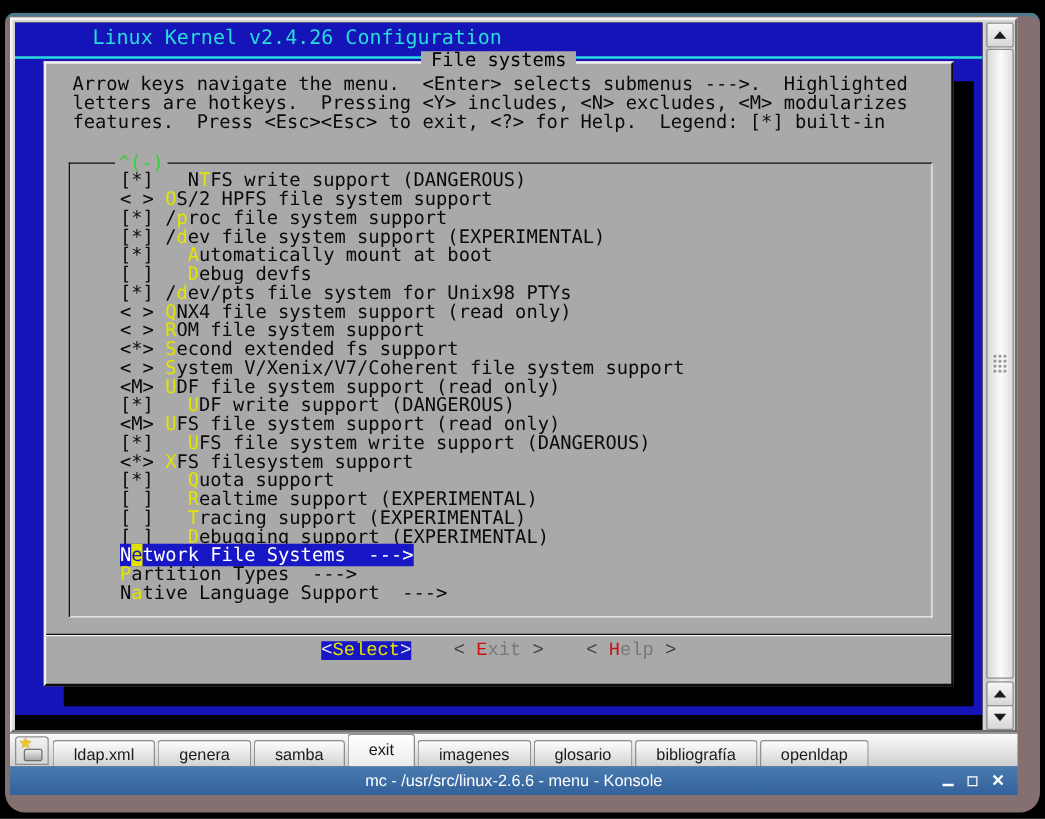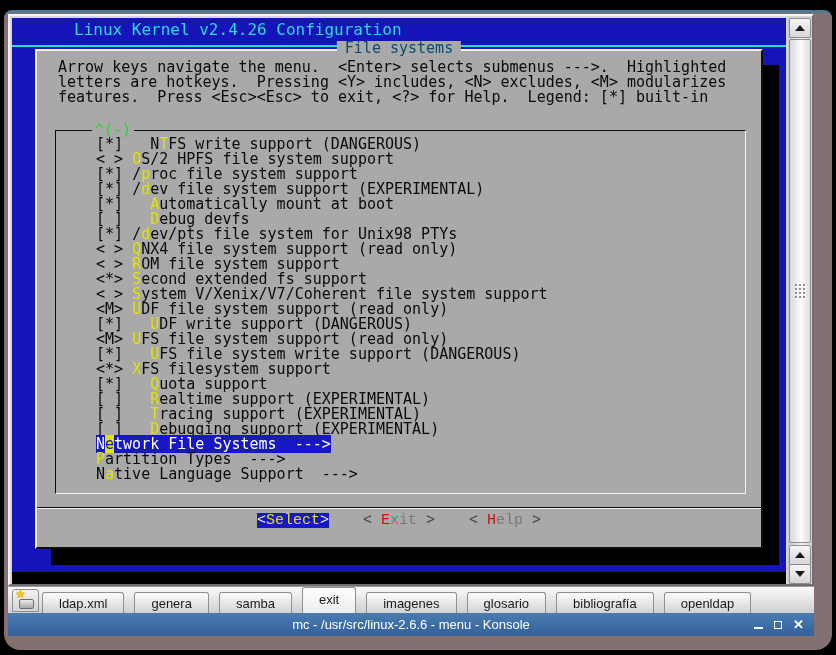--- a/index.html
+++ b/index.html
@@ -16,21 +16,21 @@
     background:#000;overflow:hidden;
     font-family:"DejaVu Sans Mono",monospace;font-size:15px;line-height:15px;}
   .screen{position:absolute;left:0;top:0;width:774px;height:554px;background:#1414b8;}
   .term-header{position:absolute;left:62px;top:4px;color:#2adbdb;white-space:pre;font-size:16px;}
   .term-rule{position:absolute;left:0;top:27px;width:774px;height:2px;background:#2adbdb;}
   
   .dialog{position:absolute;left:23px;top:31px;width:728px;height:500px;background:#a9a9a9;
     border:2px solid;border-color:#efefef #0d0d0d #0d0d0d #efefef;box-sizing:border-box;
     box-shadow:16px 16px 0 0 #000;}
   .dlg-title{position:absolute;top:-10px;left:50%;transform:translateX(-50%);
-    background:#a9a9a9;color:#0c4a6e;padding:0 8px;white-space:pre;}
+    background:#a9a9a9;color:#000000;padding:0 8px;white-space:pre;}
   .instr{position:absolute;left:21px;top:9px;color:#0a0a0a;}
   .instr-line{white-space:pre;height:15px;}
   .listbox{position:absolute;left:18px;top:79px;width:691px;height:364px;
     border:1px solid;border-color:#0d0d0d #f2f2f2 #f2f2f2 #0d0d0d;box-sizing:border-box;}
   .scrollind{position:absolute;left:36px;top:-8px;background:#a9a9a9;padding:0 3px;
     color:#33d133;white-space:pre;}
   .menu-list{position:absolute;left:0;top:0;right:0;bottom:0;padding:6px 0 0 40px;overflow:hidden;}
   .mrow{white-space:pre;height:15px;color:#0a0a0a;}
   .mkey{color:#e3e300;}
   .msel{background:#1717c6;color:#fff;}
@@ -69,21 +69,21 @@
   
   .tabbar{position:absolute;left:4px;top:573px;width:806px;height:27px;
     background:linear-gradient(#fbfbfb,#cfcfcf);border-top:1px solid #9a9a9a;box-sizing:border-box;}
   .newtab{position:absolute;left:4px;bottom:1px;width:27px;height:23px;
     background:linear-gradient(#f2f2f2,#d4d4d4);border:1px solid #8f8f8f;border-radius:3px 3px 0 0;
     box-sizing:border-box;}
   .monitor{position:absolute;left:6px;top:9px;width:13px;height:8px;
     background:linear-gradient(#ececec,#a9a9a9);border:1px solid #6e6e6e;border-radius:2px;}
   .star{position:absolute;left:2px;top:-3px;color:#f5c61e;font-size:12px;
     text-shadow:0 0 1px #a87900;}
-  .tabs{position:absolute;left:34px;bottom:0;height:100%;display:flex;align-items:flex-end;gap:10px;}
+  .tabs{position:absolute;left:34px;bottom:0;height:100%;display:flex;align-items:flex-end;gap:2px;}
   .tab{height:21px;line-height:21px;padding:0 16px;font-size:13px;color:#1a1a1a;
     background:linear-gradient(#fdfdfd,#d2d2d2);border:1px solid #8f8f8f;border-bottom:none;
     border-radius:3px 3px 0 0;box-sizing:border-box;white-space:nowrap;}
   .tab.active{height:26px;line-height:24px;background:linear-gradient(#ffffff,#ececec);z-index:2;}
   
   .kde-titlebar{position:absolute;left:4px;top:600px;width:806px;height:23px;
     background:linear-gradient(#4a7cb0,#33619b);display:flex;align-items:center;
     justify-content:center;color:#fff;font-size:13px;}
   .tb-btns{position:absolute;right:10px;top:0;height:100%;display:flex;align-items:center;gap:11px;}
   .tb-min{display:inline-block;width:9px;height:2px;background:#fff;margin-top:6px;}

